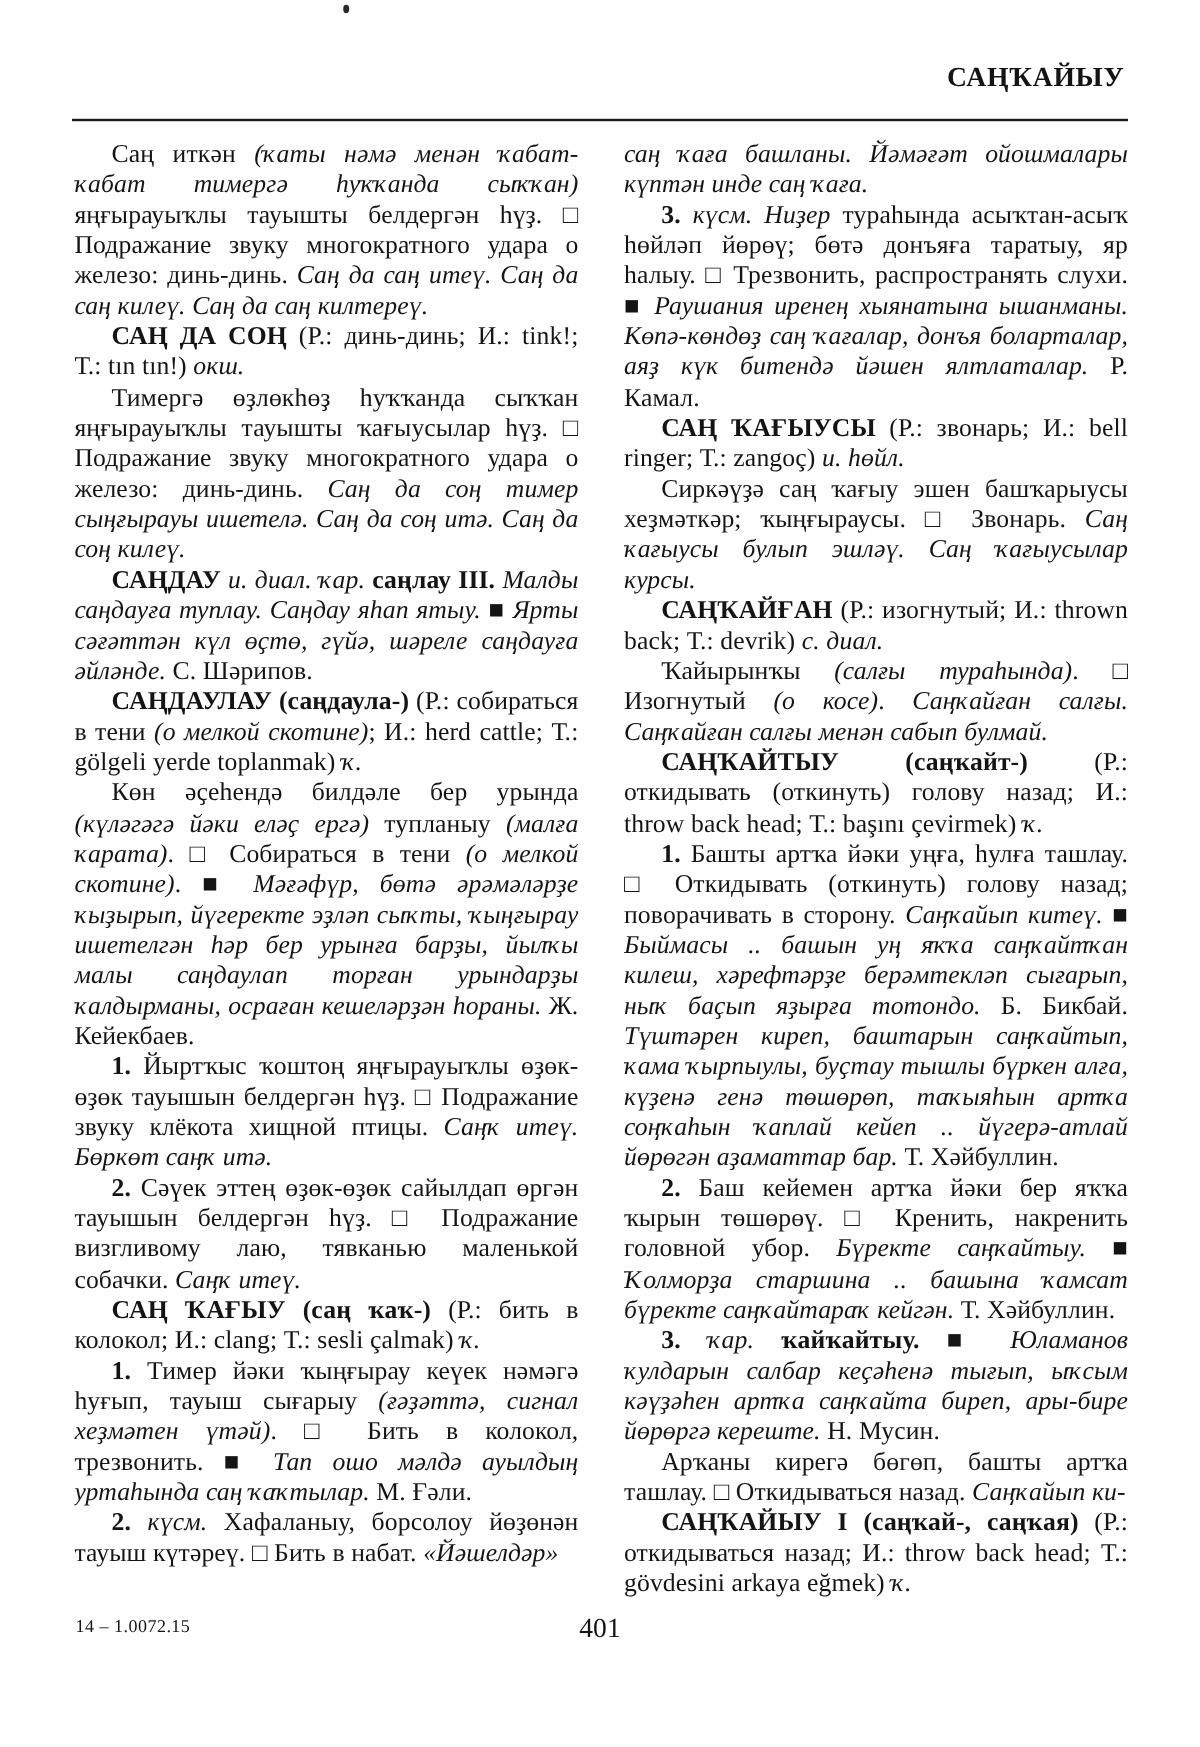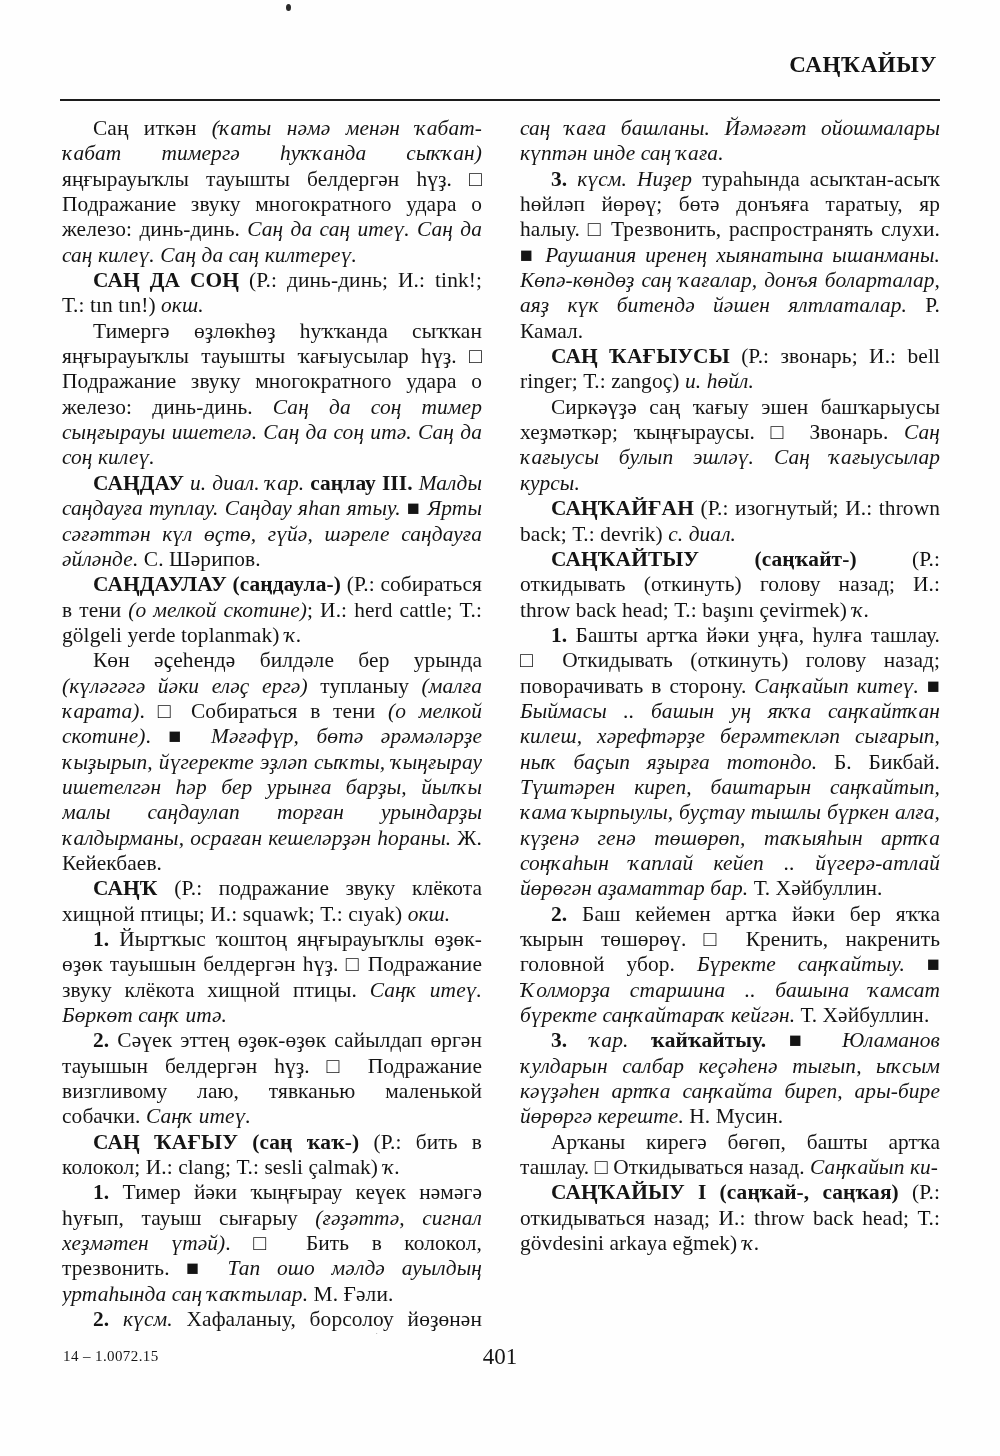--- a/index.html
+++ b/index.html
@@ -62,33 +62,33 @@
   <div class="header-rule"></div>
 
   <div class="columns">
     <div class="column">
         <p class="para"><span class="seg-r">Саң иткән </span><span class="seg-i">(ҡаты нәмә менән ҡабат-ҡабат тимергә һуҡҡанда сыҡҡан) </span><span class="seg-r">яңғырауыҡлы тауышты белдергән һүҙ. □ Подражание звуку многократного удара о железо: динь-динь. </span><span class="seg-i">Саң да саң итеү. Саң да саң килеү. Саң да саң килтереү.</span></p>
         <p class="para"><span class="seg-b">САҢ ДА СОҢ </span><span class="seg-r">(Р.: динь-динь; И.: tink!; Т.: tın tın!) </span><span class="seg-i">окш.</span></p>
         <p class="para"><span class="seg-r">Тимергә өҙлөкһөҙ һуҡҡанда сыҡҡан яңғырауыҡлы тауышты ҡағыусылар һүҙ. □ Подражание звуку многократного удара о железо: динь-динь. </span><span class="seg-i">Саң да соң тимер сыңғырауы ишетелә. Саң да соң итә. Саң да соң килеү.</span></p>
         <p class="para"><span class="seg-b">САҢДАУ </span><span class="seg-i">и. диал. ҡар. </span><span class="seg-b">саңлау III. </span><span class="seg-i">Малды саңдауға туплау. Саңдау яһап ятыу. </span><span class="seg-r">■ </span><span class="seg-i">Ярты сәғәттән күл өҫтө, гүйә, шәреле саңдауға әйләнде. </span><span class="seg-r">С. Шәрипов.</span></p>
         <p class="para"><span class="seg-b">САҢДАУЛАУ (саңдаула-) </span><span class="seg-r">(Р.: собираться в тени </span><span class="seg-i">(о мелкой скотине)</span><span class="seg-r">; И.: herd cattle; Т.: gölgeli yerde toplanmak) </span><span class="seg-i">ҡ.</span></p>
         <p class="para"><span class="seg-r">Көн әҫеһендә билдәле бер урында </span><span class="seg-i">(күләгәгә йәки еләҫ ергә) </span><span class="seg-r">тупланыу </span><span class="seg-i">(малға ҡарата)</span><span class="seg-r">. □ Собираться в тени </span><span class="seg-i">(о мелкой скотине)</span><span class="seg-r">. ■ </span><span class="seg-i">Мәғәфүр, бөтә әрәмәләрҙе ҡыҙырып, йүгеректе эҙләп сыҡты, ҡыңғырау ишетелгән һәр бер урынға барҙы, йылҡы малы саңдаулап торған урындарҙы ҡалдырманы, осраған кешеләрҙән һораны. </span><span class="seg-r">Ж. Кейекбаев.</span></p>
-        <p class="para"><span class="seg-b">САҢҠ </span><span class="seg-r">(Р.: подражание звуку клёкота хищной птицы; И.: squawk; Т.: cıyak) </span><span class="seg-i">окш.</span></p>
         <p class="para"><span class="seg-b">1. </span><span class="seg-r">Йыртҡыс ҡоштоң яңғырауыҡлы өҙөк-өҙөк тауышын белдергән һүҙ. □ Подражание звуку клёкота хищной птицы. </span><span class="seg-i">Саңҡ итеү. Бөркөт саңҡ итә.</span></p>
         <p class="para"><span class="seg-b">2. </span><span class="seg-r">Сәүек эттең өҙөк-өҙөк сайылдап өргән тауышын белдергән һүҙ. □ Подражание визгливому лаю, тявканью маленькой собачки. </span><span class="seg-i">Саңҡ итеү.</span></p>
         <p class="para"><span class="seg-b">САҢ ҠАҒЫУ (саң ҡаҡ-) </span><span class="seg-r">(Р.: бить в колокол; И.: clang; Т.: sesli çalmak) </span><span class="seg-i">ҡ.</span></p>
         <p class="para"><span class="seg-b">1. </span><span class="seg-r">Тимер йәки ҡыңғырау кеүек нәмәгә һуғып, тауыш сығарыу </span><span class="seg-i">(ғәҙәттә, сигнал хеҙмәтен үтәй)</span><span class="seg-r">. □ Бить в колокол, трезвонить. ■ </span><span class="seg-i">Тап ошо мәлдә ауылдың уртаһында саң ҡаҡтылар. </span><span class="seg-r">М. Ғәли.</span></p>
         <p class="para"><span class="seg-b">2. </span><span class="seg-i">күсм. </span><span class="seg-r">Хафаланыу, борсолоу йөҙөнән тауыш күтәреү. □ Бить в набат. </span><span class="seg-i">«Йәшелдәр»</span></p>
       </div>
     <div class="column">
         <p class="para noindent"><span class="seg-i">саң ҡаға башланы. Йәмәғәт ойошмалары күптән инде саң ҡаға.</span></p>
         <p class="para"><span class="seg-b">3. </span><span class="seg-i">күсм. Ниҙер </span><span class="seg-r">тураһында асыҡтан-асыҡ һөйләп йөрөү; бөтә донъяға таратыу, яр һалыу. □ Трезвонить, распространять слухи. ■ </span><span class="seg-i">Раушания иренең хыянатына ышанманы. Көпә-көндөҙ саң ҡағалар, донъя боларталар, аяҙ күк битендә йәшен ялтлаталар. </span><span class="seg-r">Р. Камал.</span></p>
         <p class="para"><span class="seg-b">САҢ ҠАҒЫУСЫ </span><span class="seg-r">(Р.: звонарь; И.: bell ringer; Т.: zangoç) </span><span class="seg-i">и. һөйл.</span></p>
         <p class="para"><span class="seg-r">Сиркәүҙә саң ҡағыу эшен башҡарыусы хеҙмәткәр; ҡыңғыраусы. □ Звонарь. </span><span class="seg-i">Саң ҡағыусы булып эшләү. Саң ҡағыусылар курсы.</span></p>
         <p class="para"><span class="seg-b">САҢҠАЙҒАН </span><span class="seg-r">(Р.: изогнутый; И.: thrown back; Т.: devrik) </span><span class="seg-i">с. диал.</span></p>
+        <p class="para"><span class="seg-r">Ҡайырынҡы </span><span class="seg-i">(салғы тураһында)</span><span class="seg-r">. □ Изогнутый </span><span class="seg-i">(о косе)</span><span class="seg-r">. </span><span class="seg-i">Саңҡайған салғы. Саңҡайған салғы менән сабып булмай.</span></p>
         <p class="para"><span class="seg-b">САҢҠАЙТЫУ (саңҡайт-) </span><span class="seg-r">(Р.: откидывать (откинуть) голову назад; И.: throw back head; Т.: başını çevirmek) </span><span class="seg-i">ҡ.</span></p>
         <p class="para"><span class="seg-b">1. </span><span class="seg-r">Башты артҡа йәки уңға, һулға ташлау. □ Откидывать (откинуть) голову назад; поворачивать в сторону. </span><span class="seg-i">Саңҡайып китеү. </span><span class="seg-r">■ </span><span class="seg-i">Быймасы .. башын уң яҡҡа саңҡайтҡан килеш, хәрефтәрҙе берәмтекләп сығарып, ныҡ баҫып яҙырға тотондо. </span><span class="seg-r">Б. Бикбай. </span><span class="seg-i">Түштәрен киреп, баштарын саңҡайтып, ҡама ҡырпыулы, буҫтау тышлы бүркен алға, күҙенә генә төшөрөп, таҡыяһын артҡа соңҡаһын ҡаплай кейеп .. йүгерә-атлай йөрөгән аҙаматтар бар. </span><span class="seg-r">Т. Хәйбуллин.</span></p>
         <p class="para"><span class="seg-b">2. </span><span class="seg-r">Баш кейемен артҡа йәки бер яҡҡа ҡырын төшөрөү. □ Кренить, накренить головной убор. </span><span class="seg-i">Бүректе саңҡайтыу. </span><span class="seg-r">■ </span><span class="seg-i">Ҡолморҙа старшина .. башына ҡамсат бүректе саңҡайтараҡ кейгән. </span><span class="seg-r">Т. Хәйбуллин.</span></p>
         <p class="para"><span class="seg-b">3. </span><span class="seg-i">ҡар. </span><span class="seg-b">ҡайҡайтыу. </span><span class="seg-r">■ </span><span class="seg-i">Юламанов ҡулдарын салбар кеҫәһенә тығып, ыҡсым кәүҙәһен артҡа саңҡайта биреп, ары-бире йөрөргә кереште. </span><span class="seg-r">Н. Мусин.</span></p>
         <p class="para"><span class="seg-r">Арҡаны кирегә бөгөп, башты артҡа ташлау. □ Откидываться назад. </span><span class="seg-i">Саңҡайып ки-</span></p>
         <p class="para"><span class="seg-b">САҢҠАЙЫУ I (саңҡай-, саңҡая) </span><span class="seg-r">(Р.: откидываться назад; И.: throw back head; Т.: gövdesini arkaya eğmek) </span><span class="seg-i">ҡ.</span></p>
       </div>
   </div>
 
   <div class="footer-code">14 – 1.0072.15</div>

